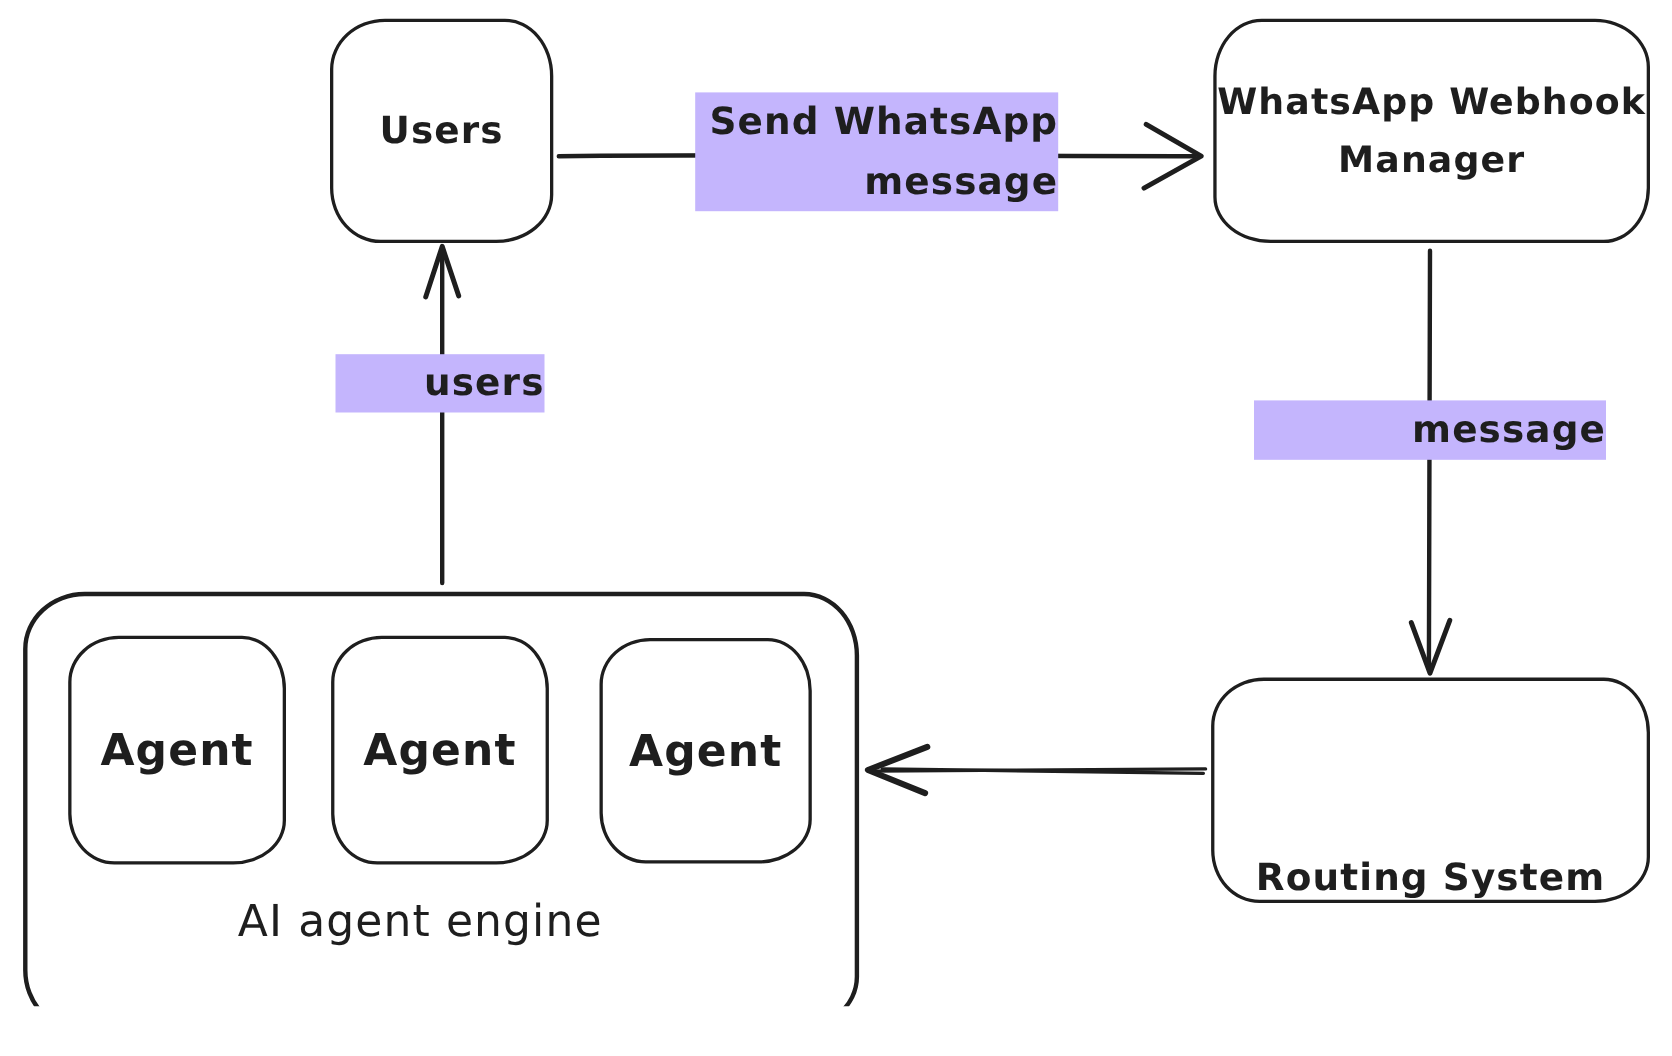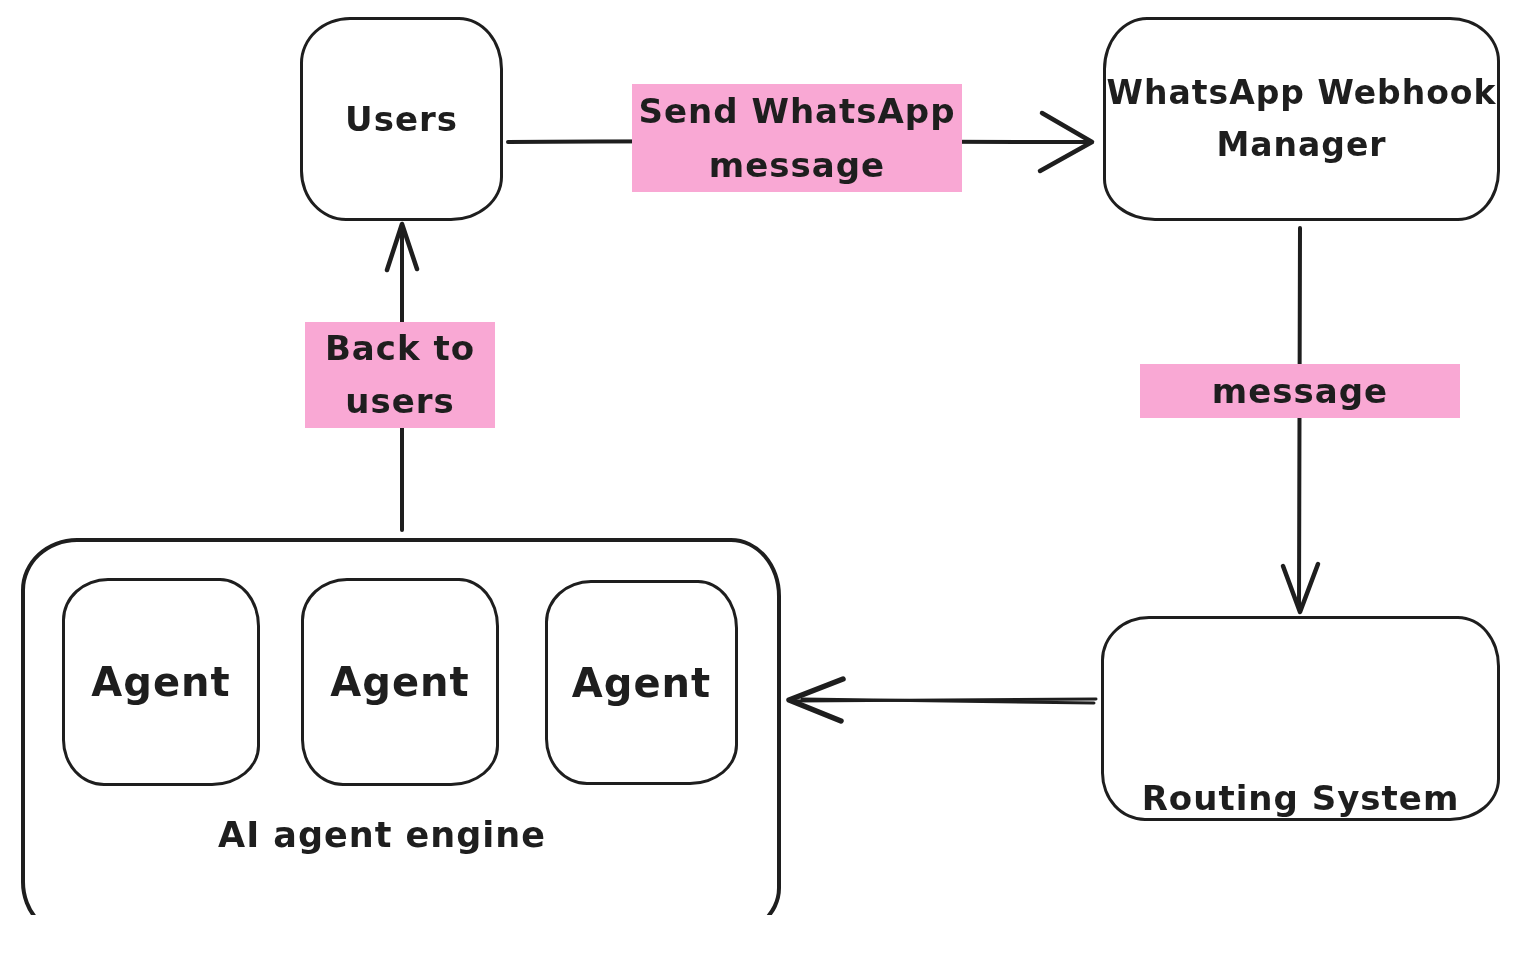--- a/index.html
+++ b/index.html
@@ -65,44 +65,44 @@
     top: 578px; width: 198px; height: 208px;
     border-radius: 46px 40px 48px 42px / 42px 48px 40px 46px;
     font-size: 40px;
   }
   .agent-1 { left: 62px; }
   .agent-2 { left: 301px; }
   .agent-3 { left: 545px; top: 580px; width: 193px; height: 205px; }
 
   .edge-label {
     position: absolute;
-    background: #f9a8d4;
-    text-align: center;
+    background: #c4b5fd;
+    text-align: right;
     font-weight: 600;
     letter-spacing: 1px;
     z-index: 3;
   }
   .send-label {
     left: 632px; top: 84px; width: 330px;
     font-size: 34px; line-height: 54px;
   }
   .inbound-label {
     left: 1140px; top: 364px; width: 320px;
     font-size: 34px; line-height: 54px;
   }
   .back-label {
     left: 305px; top: 322px; width: 190px;
     font-size: 34px; line-height: 53px;
   }
   .engine-label {
     position: absolute;
     left: 132px; top: 815px; width: 500px;
     text-align: center;
-    font-size: 35px;
-    font-weight: 700;
+    font-size: 40px;
+    font-weight: 400;
     letter-spacing: 1px;
     z-index: 3;
   }
 </style>
 </head>
 <body>
 
 <div class="canvas">
 
   <svg class="wires" viewBox="0 0 1520 960" fill="none" stroke="#1e1e1e" stroke-linecap="round" stroke-linejoin="round">
@@ -159,17 +159,16 @@
   <div class="edge-label send-label">
     <div>Send WhatsApp</div>
     <div>message</div>
   </div>
 
   <div class="edge-label inbound-label">
     <div>message</div>
   </div>
 
   <div class="edge-label back-label">
-    <div>Back to</div>
     <div>users</div>
   </div>
 
 </div>
 
 </body></html>

